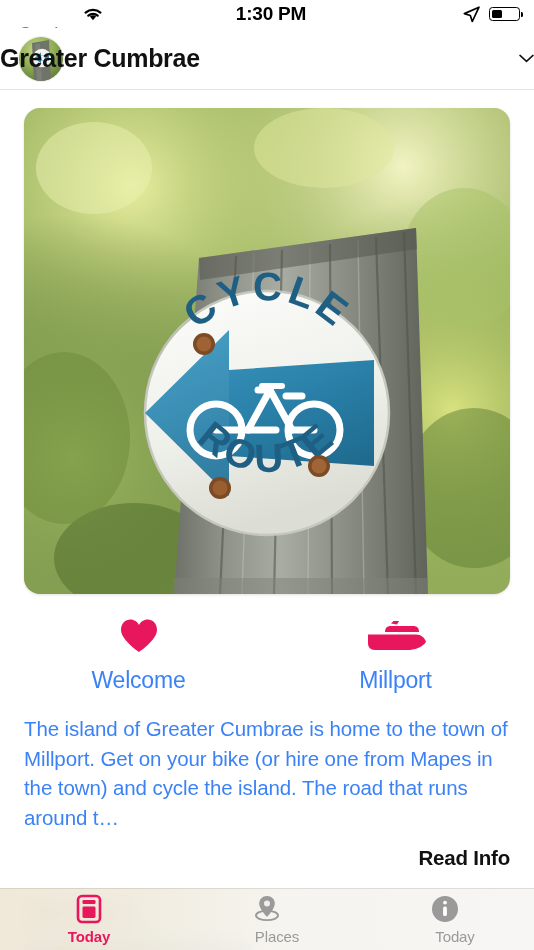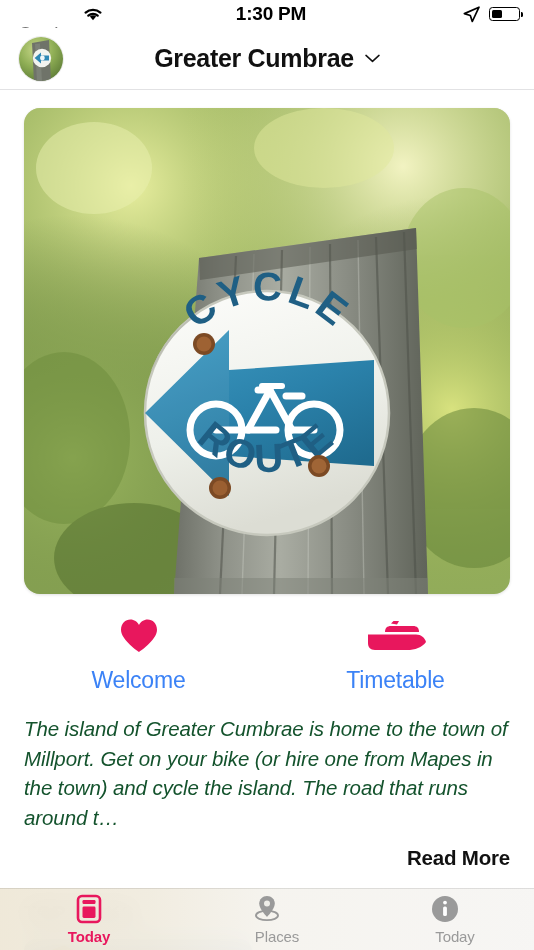--- a/index.html
+++ b/index.html
@@ -44,21 +44,21 @@
     padding: 0 18px; position: relative; background: #fff;
     border-bottom: 1px solid #e2e2e4;
   }
   .avatar {
     width: 46px; height: 46px; border-radius: 50%;
     overflow: hidden; flex-shrink: 0; position: relative;
     border: 1px solid rgba(0,0,0,.08);
   }
   .nav-title-wrap {
     position: absolute; left: 0; right: 0; top: 0; bottom: 0;
-    display: flex; align-items: center; justify-content: center;
+    display: flex; align-items: center; justify-content: space-between;
     gap: 11px; pointer-events: none;
   }
   .nav-title {
     font-size: 25px; font-weight: bold; color: #111; letter-spacing: -0.3px;
   }
   .chev { width: 15px; height: 9px; }
 
   
   .hero-zone { position: relative; padding: 18px 24px 0 24px; }
   .hero {
@@ -79,21 +79,21 @@
   .action {
     flex: 1; display: flex; flex-direction: column;
     align-items: center; gap: 13px; cursor: pointer;
   }
   .action-icon { height: 38px; display: flex; align-items: flex-end; justify-content: center; }
   .action-label { font-size: 23px; color: #3b82f6; letter-spacing: -0.2px; }
 
   
   .desc-zone { padding: 20px 24px 0 24px; }
   .desc {
-    font-size: 20.5px; line-height: 1.44; color: #14532d; letter-spacing: -0.1px; font-style: italic;
+    font-size: 20.5px; line-height: 1.44; color: #3b82f6; letter-spacing: -0.1px;
   }
   .readmore-row { display: flex; justify-content: flex-end; margin-top: 14px; }
   .readmore {
     font-size: 20.5px; font-weight: bold; color: #111;
     cursor: pointer; letter-spacing: -0.2px;
   }
 
   
   .picks-zone { padding: 32px 24px 0 24px; }
   .picks-title {
@@ -300,28 +300,28 @@
       <span class="action-label">Welcome</span>
     </div>
     <div class="action">
       <div class="action-icon">
         <svg width="62" height="34" viewBox="0 0 62 34">
           <path d="M26 3.5 L28.5 1 L34 1 L32 4.5 Z" fill="#E8175D"></path>
           <path d="M20 12 C20 8 22 6 26 6 L48 6 C52 6 54 8 54 12 L20 12 Z" fill="#E8175D"></path>
           <path d="M3 14.5 L51 14.5 C56 14.5 60 18 61 22 C57 27.5 50 30 42 30 L10 30 C5 30 3 27 3 23 Z" fill="#E8175D"></path>
         </svg>
       </div>
-      <span class="action-label">Timetable</span>
+      <span class="action-label">Millport</span>
     </div>
   </div>
 
   <div class="desc-zone">
     <p class="desc">The island of Greater Cumbrae is home to the town of Millport. Get on your bike (or hire one from Mapes in the town) and cycle the island. The road that runs around t…</p>
     <div class="readmore-row">
-      <span class="readmore">Read More</span>
+      <span class="readmore">Read Info</span>
     </div>
   </div>
 
   <div class="picks-zone">
     <div class="picks-title">TOP PICKS</div>
     <div class="picks-row">
       <div class="pick-card">
         <svg width="228" height="150" viewBox="0 0 228 150" preserveAspectRatio="xMidYMid slice">
           <rect width="228" height="150" fill="#b9c6d6"></rect>
           <rect width="228" height="34" fill="#9fb7cc"></rect>

